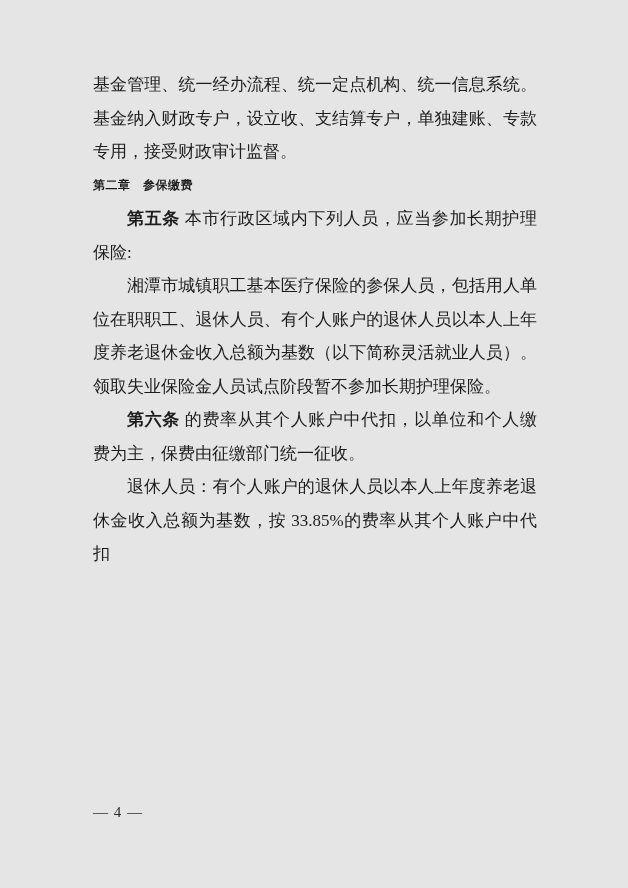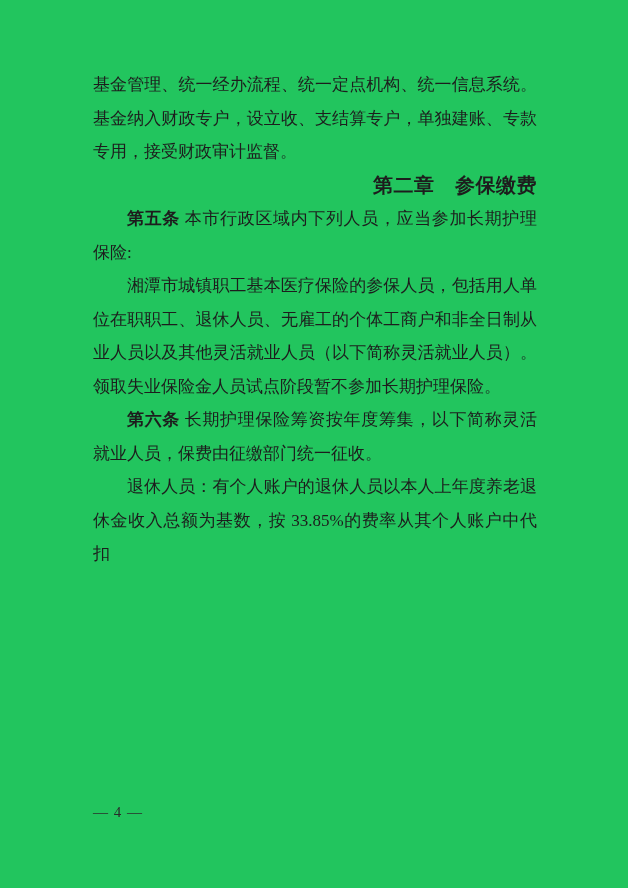--- a/index.html
+++ b/index.html
@@ -4,21 +4,21 @@
 <style>
   html, body {
     margin: 0;
     padding: 0;
     background: #ffffff;
   }
   .page {
     position: relative;
     width: 628px;
     height: 888px;
-    background: #22c55e;
+    background: #e5e5e5;
     font-family: "Liberation Serif", "DejaVu Serif", serif;
     color: #1d1d1d;
     overflow: hidden;
   }
   .content {
     position: absolute;
     top: 68px;
     left: 93px;
     width: 444px;
     font-size: 17px;
@@ -29,23 +29,23 @@
     margin: 0;
     text-indent: 2em;
     word-break: break-all;
   }
   .content p.continuation {
     text-indent: 0;
   }
   .chapter-heading {
     margin: 33.5px 0 0 0;
     text-indent: 0 !important;
-    text-align: right;
+    text-align: left;
     font-weight: bold;
-    font-size: 20px;
+    font-size: 12px;
     line-height: 33.5px;
     letter-spacing: 0.5px;
   }
   .term {
     font-weight: bold;
     margin-top: 48px;
   }
   .page-footer {
     position: absolute;
     left: 93px;
@@ -61,23 +61,23 @@
 
 <div class="page">
   <div class="content">
 
     <p class="continuation">基金管理、统一经办流程、统一定点机构、统一信息系统。基金纳入财政专户，设立收、支结算专户，单独建账、专款专用，接受财政审计监督。</p>
 
     <p class="chapter-heading">第二章　参保缴费</p>
 
     <p><span class="term">第五条</span><span> 本市行政区域内下列人员，应当参加长期护理保险:</span></p>
 
-    <p>湘潭市城镇职工基本医疗保险的参保人员，包括用人单位在职职工、退休人员、无雇工的个体工商户和非全日制从业人员以及其他灵活就业人员（以下简称灵活就业人员）。领取失业保险金人员试点阶段暂不参加长期护理保险。</p>
+    <p>湘潭市城镇职工基本医疗保险的参保人员，包括用人单位在职职工、退休人员、有个人账户的退休人员以本人上年度养老退休金收入总额为基数（以下简称灵活就业人员）。领取失业保险金人员试点阶段暂不参加长期护理保险。</p>
 
-    <p><span class="term">第六条</span><span> 长期护理保险筹资按年度筹集，以下简称灵活就业人员，保费由征缴部门统一征收。</span></p>
+    <p><span class="term">第六条</span><span> 的费率从其个人账户中代扣，以单位和个人缴费为主，保费由征缴部门统一征收。</span></p>
 
 
     <p>退休人员：有个人账户的退休人员以本人上年度养老退休金收入总额为基数，按 33.85%的费率从其个人账户中代扣</p>
 
   </div>
 
   <div class="page-footer">— 4 —</div>
 </div>
 
 </body></html>

